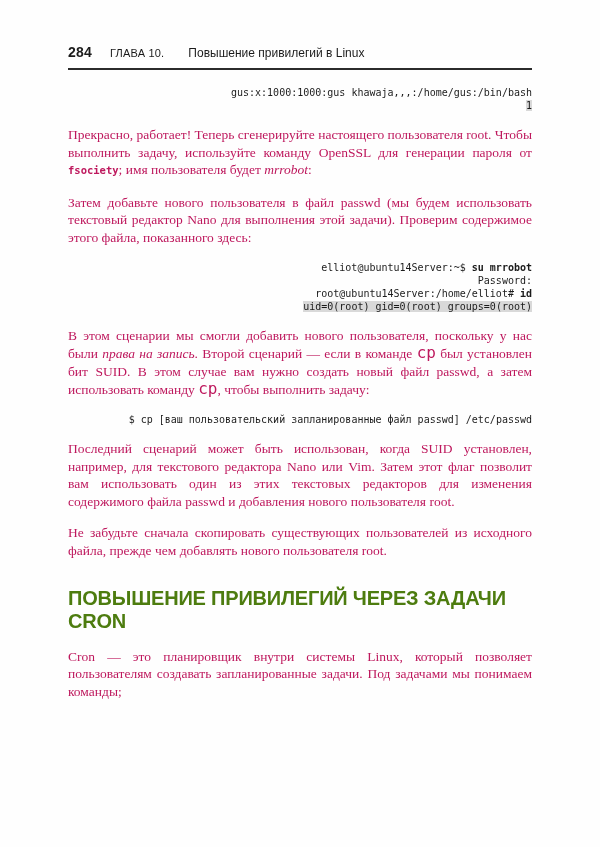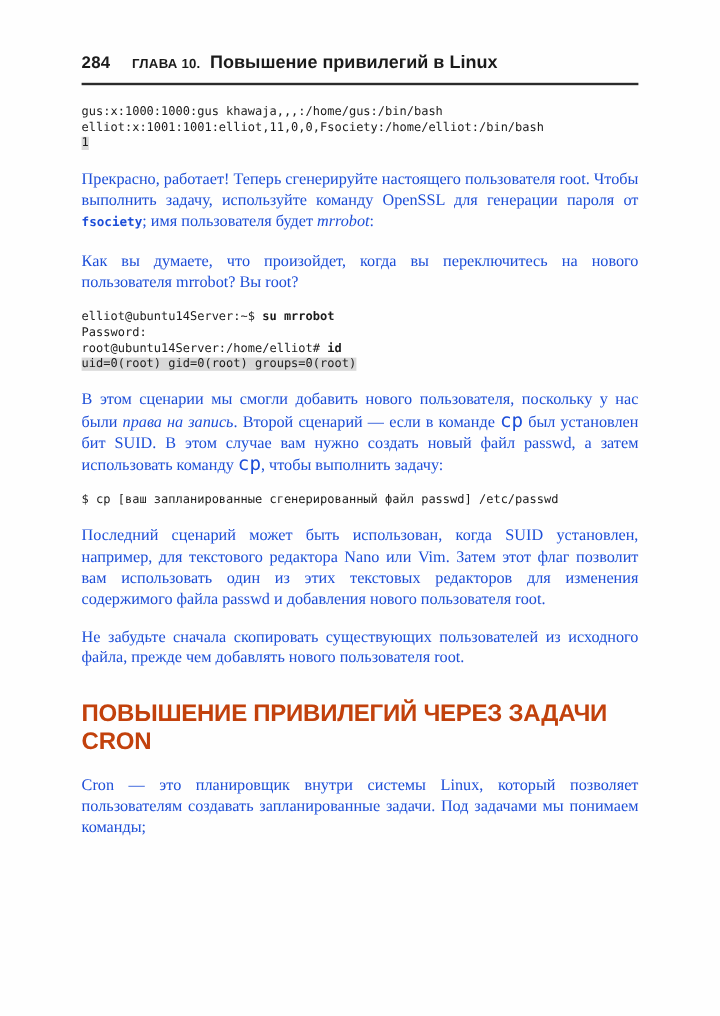--- a/index.html
+++ b/index.html
@@ -10,61 +10,61 @@
     font-family:"Liberation Serif",serif;
   }
   
   .header{
     display:flex;align-items:baseline;
     border-bottom:2px solid #2b2b2b;
     padding-bottom:8px;margin-bottom:16px;
     font-family:"Liberation Sans",sans-serif;
   }
   .pagenum{font-size:14px;font-weight:700;letter-spacing:.2px;}
-  .chapter{font-size:11px;font-weight:700;margin-left:18px;letter-spacing:.2px;}
-  .chapter-title{font-size:15px;font-weight:700;margin-left:8px;}
+  .chapter{font-size:11px;font-weight:400;margin-left:18px;letter-spacing:.2px;}
+  .chapter-title{font-size:12px;font-weight:400;margin-left:24px;}
   
   .para{
     font-family:"Liberation Serif",serif;
     font-size:13.5px;line-height:17.6px;
-    text-align:justify;margin:14px 0;color:#1d4ed8;
+    text-align:justify;margin:14px 0;color:#be185d;
   }
   .para .mono{font-family:"DejaVu Sans Mono","Liberation Mono",monospace;font-size:16px;}
   .para .monobold{font-family:"DejaVu Sans Mono","Liberation Mono",monospace;font-size:10.5px;font-weight:700;}
   .para .italic{font-style:italic;}
   
   .code-block{
     font-family:"DejaVu Sans Mono","Liberation Mono",monospace;
     font-size:10px;line-height:13px;color:#1b1b1b;
-    margin:14px 0;white-space:pre;
+    margin:14px 0;white-space:pre;text-align:right;
   }
   .code-line{display:block;}
   .code-line .seg-bold{font-weight:700;}
   .code-line .hl-bg{background:#d9d9d9;}
   
   .section-heading{
     font-family:"Liberation Sans",sans-serif;
     font-size:20px;font-weight:700;letter-spacing:-0.2px;
-    margin:27px 0 15px 0;color:#c2410c;
+    margin:27px 0 15px 0;color:#4d7c0f;
   }
 </style>
 </head>
 <body>
 
 <div class="page">
   <div class="header">
     <span class="pagenum">284</span>
     <span class="chapter">ГЛАВА 10.</span>
     <span class="chapter-title">Повышение привилегий в Linux</span>
   </div>
   <main>
-      <div class="code-block"><span class="code-line"><span><span>gus:x:1000:1000:gus khawaja,,,:/home/gus:/bin/bash</span></span></span><span class="code-line"><span><span>elliot:x:1001:1001:elliot,11,0,0,Fsociety:/home/elliot:/bin/bash</span></span></span><span class="code-line"><span class="hl-bg"><span>1</span></span></span></div>
+      <div class="code-block"><span class="code-line"><span><span>gus:x:1000:1000:gus khawaja,,,:/home/gus:/bin/bash</span></span></span><span class="code-line"><span class="hl-bg"><span>1</span></span></span></div>
       <p class="para"><span>Прекрасно, работает! Теперь сгенерируйте настоящего пользователя root. Чтобы выполнить задачу, используйте команду OpenSSL для генерации пароля от </span><span class="monobold">fsociety</span><span>; имя пользователя будет </span><span class="italic">mrrobot</span><span>:</span></p>
-      <p class="para"><span>Как вы думаете, что произойдет, когда вы переключитесь на нового пользователя mrrobot? Вы root?</span></p>
+      <p class="para"><span>Затем добавьте нового пользователя в файл passwd (мы будем использовать текстовый редактор Nano для выполнения этой задачи). Проверим содержимое этого файла, показанного здесь:</span></p>
       <div class="code-block"><span class="code-line"><span><span>elliot@ubuntu14Server:~$ </span><span class="seg-bold">su mrrobot</span></span></span><span class="code-line"><span><span>Password:</span></span></span><span class="code-line"><span><span>root@ubuntu14Server:/home/elliot# </span><span class="seg-bold">id</span></span></span><span class="code-line"><span class="hl-bg"><span>uid=0(root) gid=0(root) groups=0(root)</span></span></span></div>
       <p class="para"><span>В этом сценарии мы смогли добавить нового пользователя, поскольку у нас были </span><span class="italic">права на запись</span><span>. Второй сценарий — если в команде </span><span class="mono">cp</span><span> был установлен бит SUID. В этом случае вам нужно создать новый файл passwd, а затем использовать команду </span><span class="mono">cp</span><span>, чтобы выполнить задачу:</span></p>
-      <div class="code-block"><span class="code-line"><span><span>$ cp [ваш запланированные сгенерированный файл passwd] /etc/passwd</span></span></span></div>
+      <div class="code-block"><span class="code-line"><span><span>$ cp [ваш пользовательский запланированные файл passwd] /etc/passwd</span></span></span></div>
       <p class="para"><span>Последний сценарий может быть использован, когда SUID установлен, например, для текстового редактора Nano или Vim. Затем этот флаг позволит вам использовать один из этих текстовых редакторов для изменения содержимого файла passwd и добавления нового пользователя root.</span></p>
       <p class="para"><span>Не забудьте сначала скопировать существующих пользователей из исходного файла, прежде чем добавлять нового пользователя root.</span></p>
       <h2 class="section-heading">ПОВЫШЕНИЕ ПРИВИЛЕГИЙ ЧЕРЕЗ ЗАДАЧИ CRON</h2>
       <p class="para"><span>Cron — это планировщик внутри системы Linux, который позволяет пользователям создавать запланированные задачи. Под задачами мы понимаем команды;</span></p>
     </main>
 </div>
 
 </body></html>

